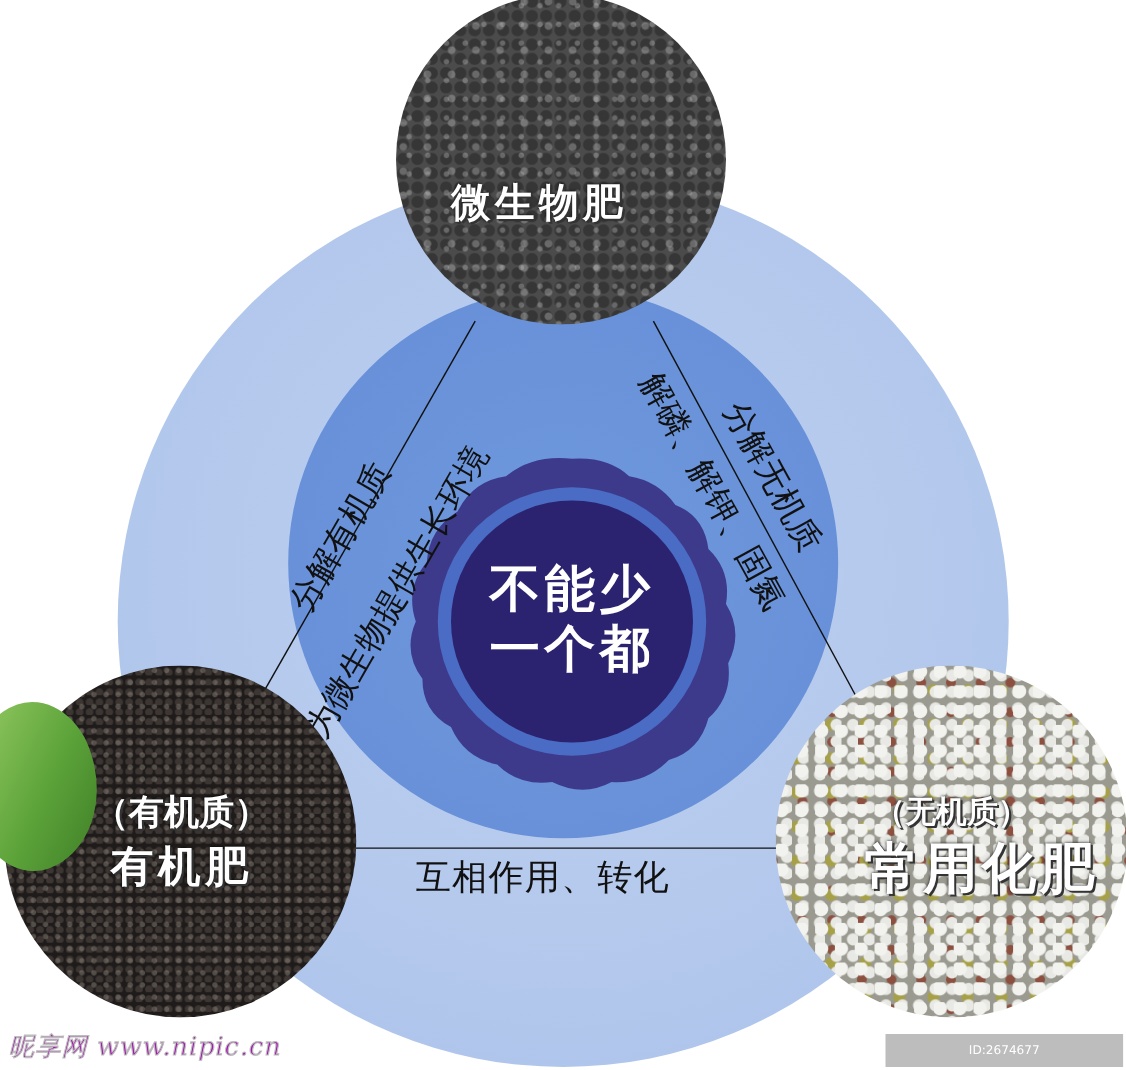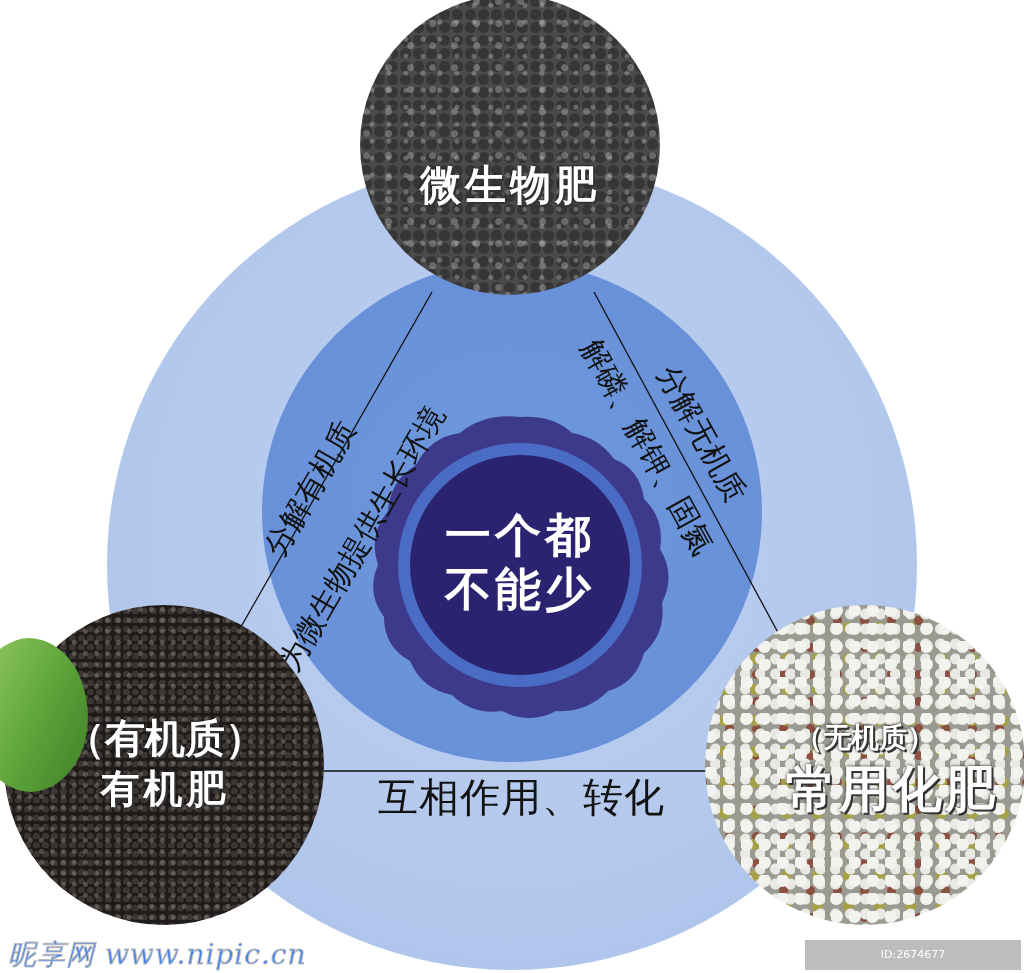--- a/index.html
+++ b/index.html
@@ -28,28 +28,28 @@
     background:linear-gradient(135deg,#9fd06a 0%,#5da43a 55%,#3b7a25 100%);transform:rotate(-20deg);}
   .photo-right{left:705px;top:605px;width:320px;height:320px;
     background:
       radial-gradient(circle at 30% 30%, #f2f2ef 0 6px, transparent 7px) 0 0/18px 18px,
       radial-gradient(circle at 70% 60%, #e8e8e4 0 5px, transparent 6px) 0 0/15px 15px,
       radial-gradient(circle at 50% 50%, #a6a048 0 5px, transparent 6px) 4px 7px/31px 31px,
       radial-gradient(circle at 50% 50%, #8c5040 0 4px, transparent 5px) 11px 2px/27px 27px,
       #9a9a90;}
   .photo-label{color:#ffffff;font-weight:bold;text-align:center;
     text-shadow:2px 2px 0 #333,0 0 3px #000;font-family:"DejaVu Sans",sans-serif;}
-  .lbl-top{left:360px;top:155px;width:300px;font-size:41px;letter-spacing:4px;line-height:60px;}
-  .lbl-left-sub{left:20px;top:718px;width:290px;font-size:40px;line-height:40px;}
+  .lbl-top{left:340px;top:155px;width:300px;font-size:36px;letter-spacing:4px;line-height:60px;}
+  .lbl-left-sub{left:20px;top:718px;width:290px;font-size:32px;line-height:40px;}
   .lbl-left-main{left:20px;top:758px;width:290px;font-size:39px;line-height:62px;letter-spacing:4px;}
   .lbl-right-sub{left:715px;top:718px;width:300px;font-size:28px;line-height:40px;}
   .lbl-right-main{left:742px;top:758px;width:300px;font-size:50px;line-height:62px;letter-spacing:3px;}
   .lines{left:0;top:0;width:1024px;height:973px;pointer-events:none;}
   .edge-text{color:#111111;font-size:30px;white-space:nowrap;line-height:34px;transform-origin:0 0;font-family:"DejaVu Sans",sans-serif;}
-  .wm-left{left:8px;top:936px;font-size:28px;color:#3b82f6;font-style:italic;font-family:"DejaVu Serif",serif;letter-spacing:1px;
+  .wm-left{left:8px;top:936px;font-size:23px;color:#a21caf;font-style:italic;font-family:"DejaVu Serif",serif;letter-spacing:1px;
     -webkit-text-stroke:1px #bdbdbd;}
   .wm-right{left:805px;top:940px;width:216px;height:30px;background:#bdbdbd;color:#ffffff;font-size:11px;line-height:30px;text-align:center;}
 </style>
 </head>
 <body>
 
 <div class="abs outer-ring"></div>
 <div class="abs mid-ring"></div>
 
 <svg class="abs lines" viewBox="0 0 1024 973">
@@ -57,29 +57,29 @@
   <line x1="594" y1="292" x2="782" y2="640" stroke="#111" stroke-width="1.3"></line>
   <line x1="318" y1="771" x2="712" y2="771" stroke="#111" stroke-width="1.3"></line>
 </svg>
 
 <svg class="abs badge" viewBox="-160 -160 320 320">
   <path d="M0,-148 Q33,-150 52,-132 Q78,-128 94,-106 Q120,-96 124,-66 Q145,-46 140,-16 Q156,10 142,38 Q146,68 124,88 Q116,118 88,126 Q66,148 36,146 Q10,160 -18,146 Q-48,150 -68,130 Q-98,124 -110,96 Q-136,82 -136,52 Q-154,28 -142,0 Q-152,-30 -132,-54 Q-130,-84 -104,-100 Q-90,-128 -60,-132 Q-36,-152 0,-148 Z" fill="#3d3a8c"></path>
   <circle cx="0" cy="0" r="122" fill="#4a6cc4"></circle>
   <circle cx="0" cy="0" r="110" fill="#2b2370"></circle>
 </svg>
 <div class="abs badge-text">
+  <div>不能少</div>
   <div>一个都</div>
-  <div>不能少</div>
 </div>
 
 <div class="abs edge-text" style="left:258px;top:545px;transform:rotate(-60deg);">分解有机质</div>
 <div class="abs edge-text" style="left:272px;top:660px;transform:rotate(-60deg);">为微生物提供生长环境</div>
 <div class="abs edge-text" style="left:680px;top:360px;transform:rotate(61deg);">分解无机质</div>
 <div class="abs edge-text" style="left:604px;top:334px;transform:rotate(61deg);">解磷、解钾、固氮</div>
-<div class="abs edge-text" style="left:378px;top:780px;font-size:40px;letter-spacing:1px;">互相作用、转化</div>
+<div class="abs edge-text" style="left:378px;top:780px;font-size:32px;letter-spacing:1px;">互相作用、转化</div>
 
 <div class="abs photo photo-top"></div>
 <div class="abs photo-label lbl-top">微生物肥</div>
 
 <div class="abs photo photo-left">
 </div>
 <div class="abs leaf" style="clip-path:circle(75% at 80% 50%);"></div>
 <div class="abs photo-label lbl-left-sub">（有机质）</div>
 <div class="abs photo-label lbl-left-main">有机肥</div>
 

